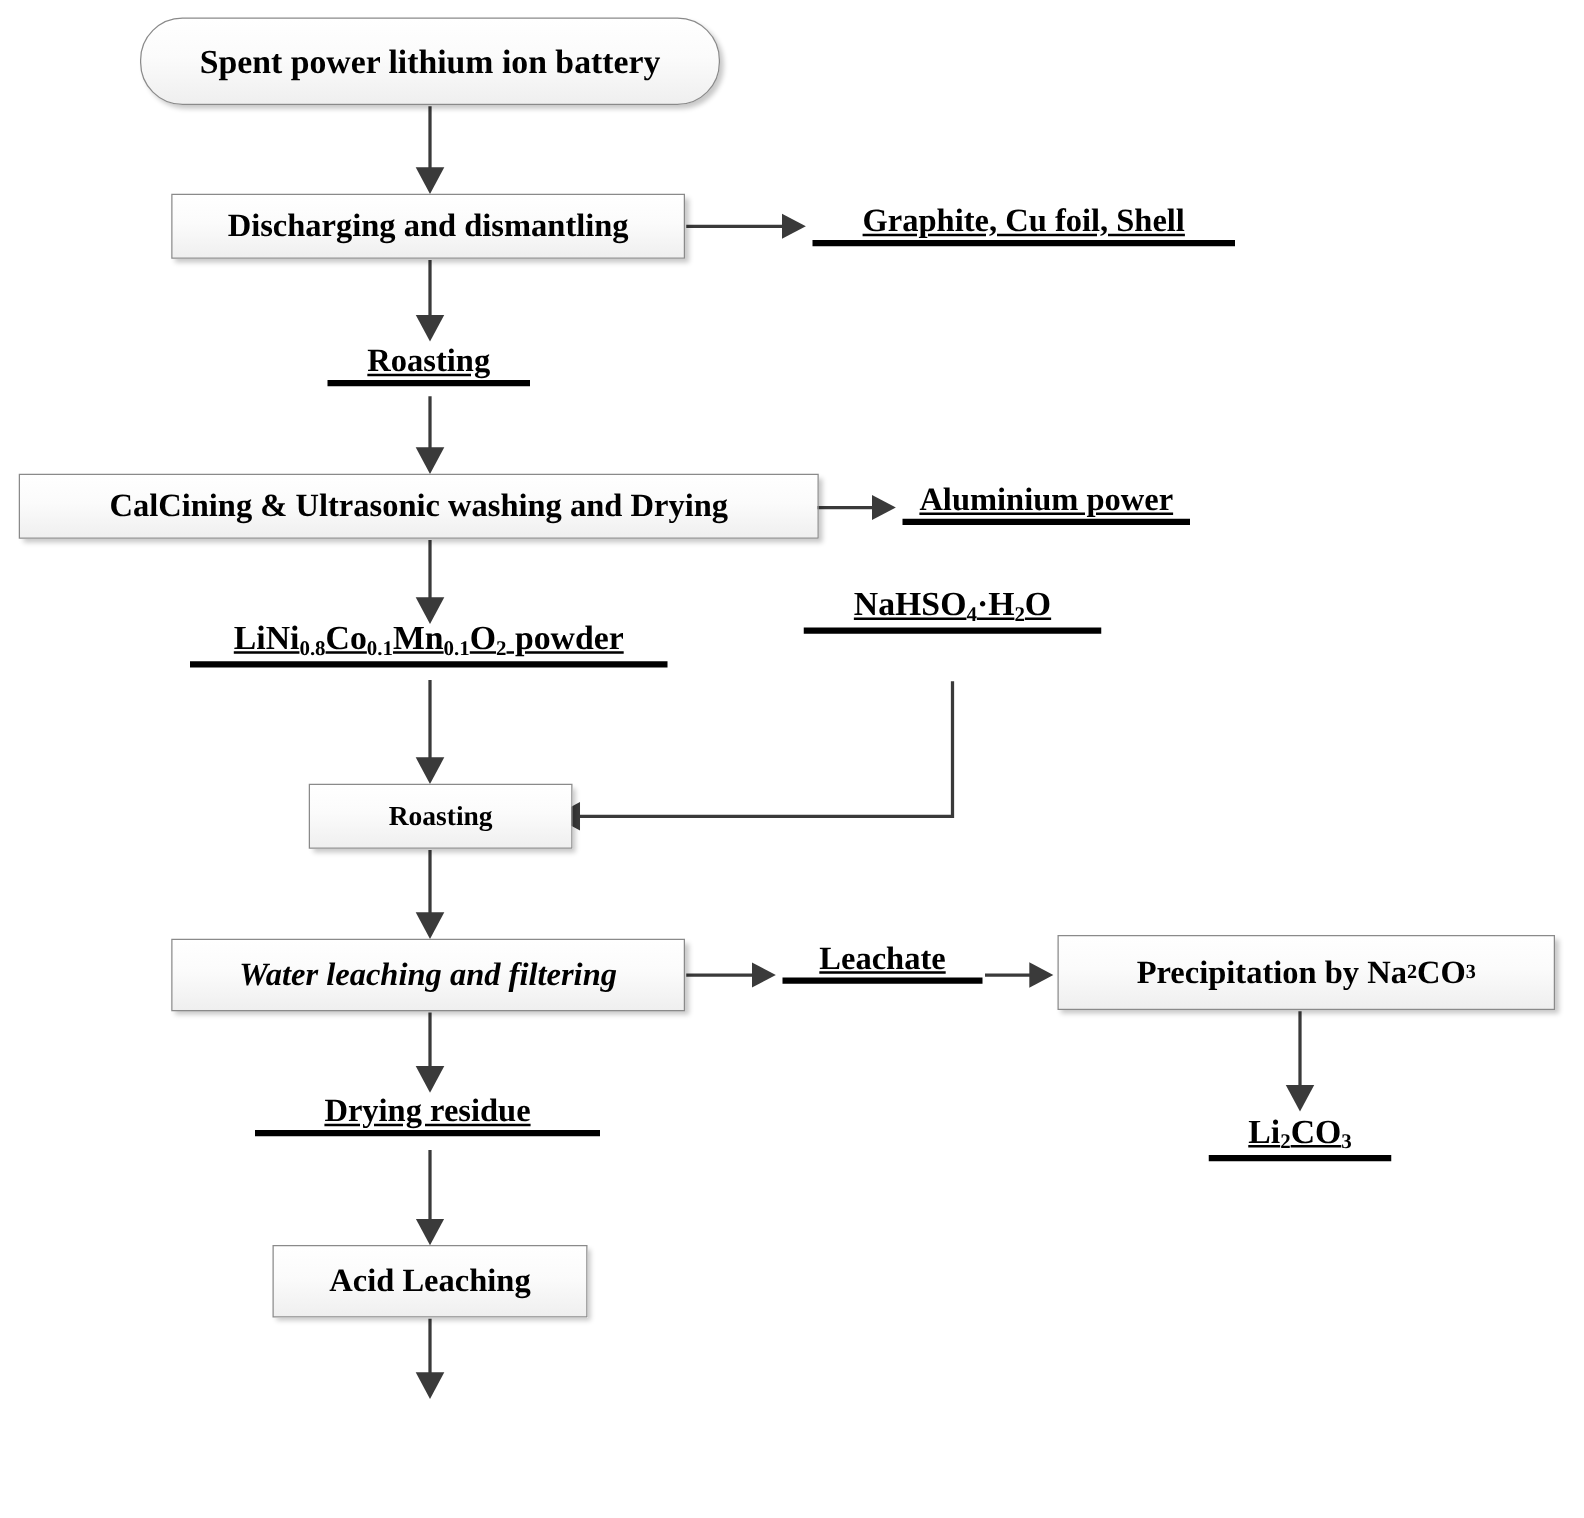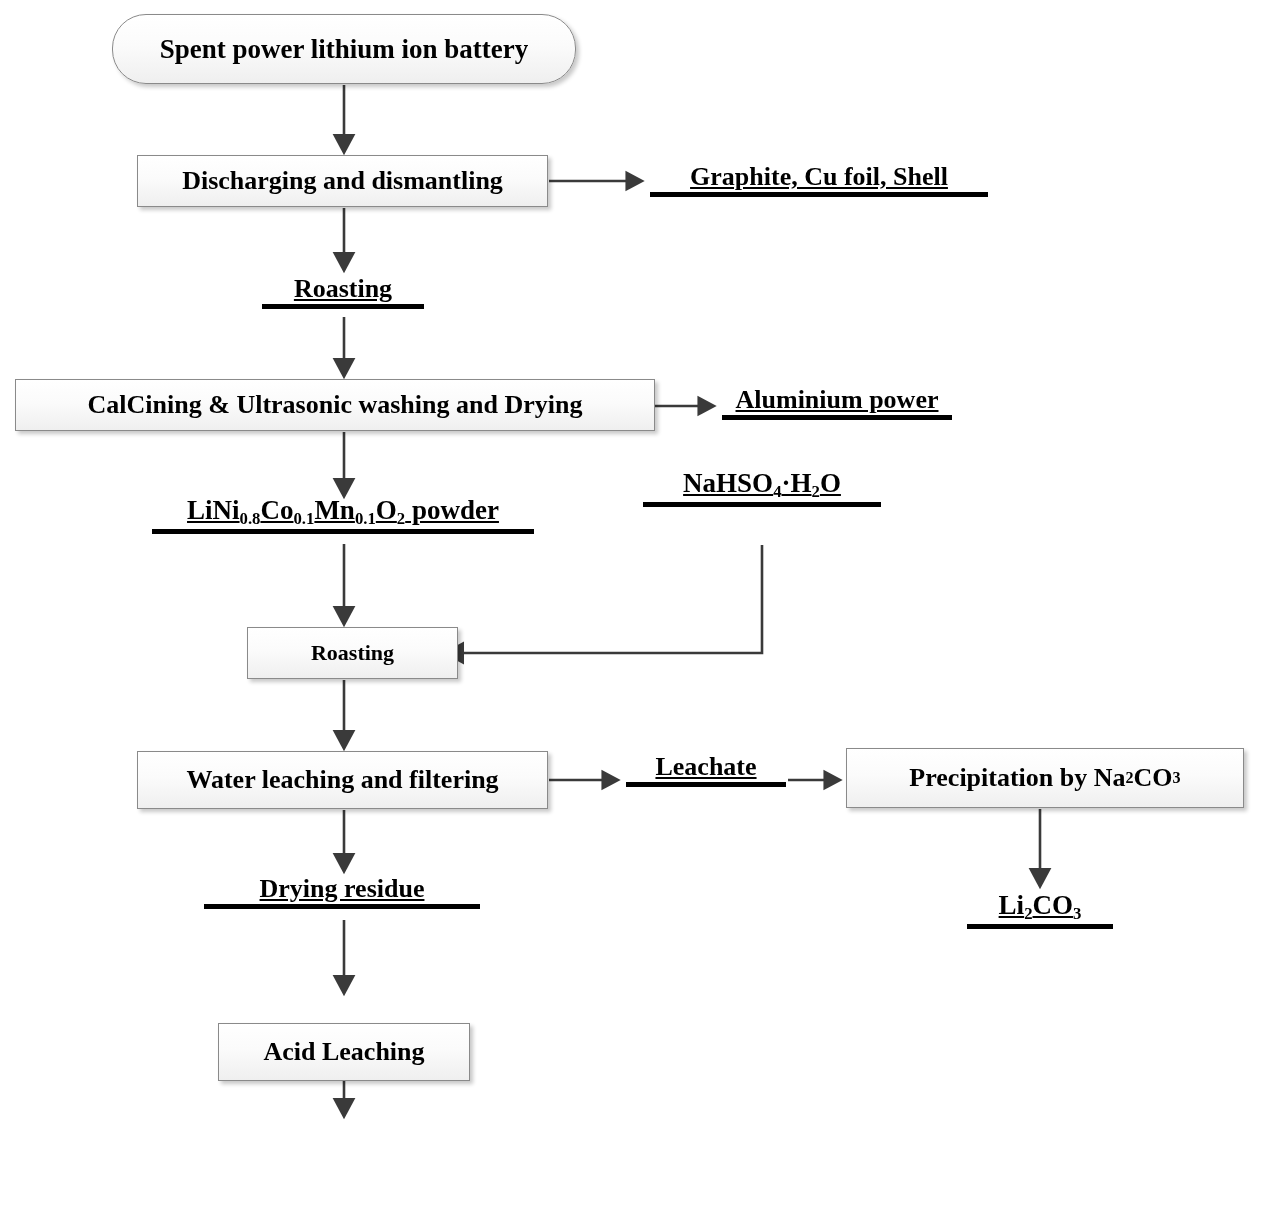--- a/index.html
+++ b/index.html
@@ -114,25 +114,25 @@
   </svg>
 
   <div class="box rounded" style="left:112px; top:14px; width:464px; height:70px; font-size:27px;">Spent power lithium ion battery</div>
 
   <div class="box" style="left:137px; top:155px; width:411px; height:52px; font-size:26px;">Discharging and dismantling</div>
 
   <div class="box" style="left:15px; top:379px; width:640px; height:52px; font-size:26px;">CalCining &amp; Ultrasonic washing and Drying</div>
 
   <div class="box" style="left:247px; top:627px; width:211px; height:52px; font-size:22px;">Roasting</div>
 
-  <div class="box" style="left:137px; top:751px; width:411px; height:58px; font-size:26px;">Water leaching and filtering</div>
+  <div class="box" style="left:137px; top:751px; width:411px; height:58px; font-size:26px;font-style:italic;">Water leaching and filtering</div>
 
   <div class="box" style="left:846px; top:748px; width:398px; height:60px; font-size:26px;">Precipitation by Na<sub>2</sub>CO<sub>3</sub></div>
 
-  <div class="box" style="left:218px; top:996px; width:252px; height:58px; font-size:26px;margin-top:27px;">Acid Leaching</div>
+  <div class="box" style="left:218px; top:996px; width:252px; height:58px; font-size:26px;">Acid Leaching</div>
 
   <div class="label" style="left:650px; top:162px; width:338px; font-size:26px;">
     <span class="txt">Graphite, Cu foil, Shell</span>
     <span class="rule"></span>
   </div>
 
   <div class="label" style="left:262px; top:274px; width:162px; font-size:26px;">
     <span class="txt">Roasting</span>
     <span class="rule"></span>
   </div>

